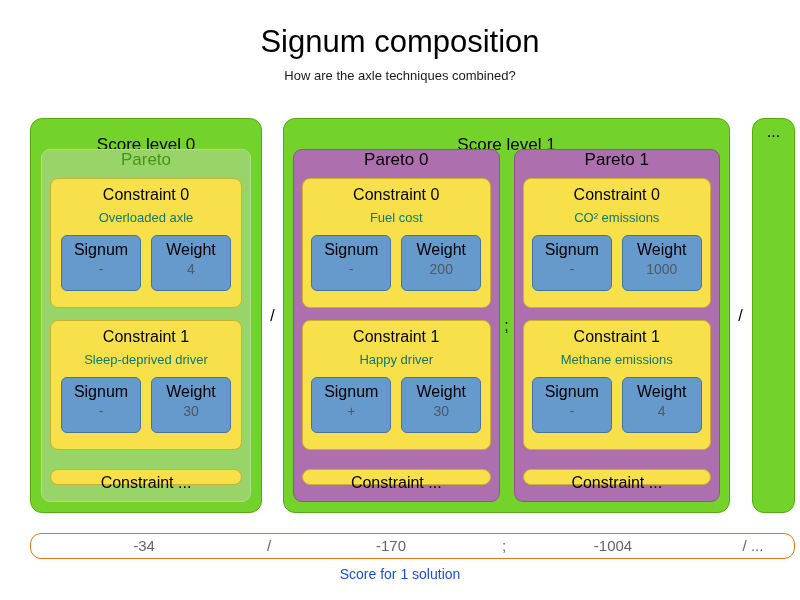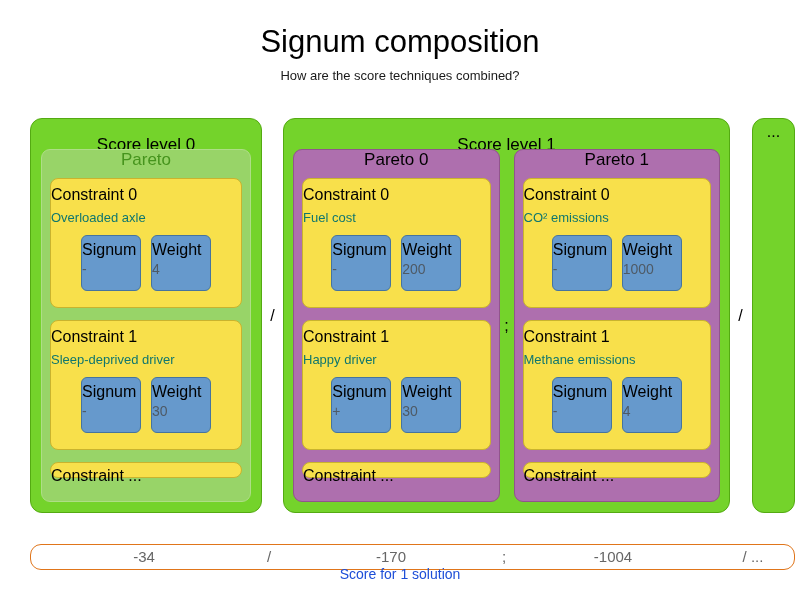--- a/index.html
+++ b/index.html
@@ -37,56 +37,56 @@
   .level1-content { position:absolute; left:9px; right:9px; top:30px; bottom:10px; display:flex; }
   .pareto-purple {
     flex:1; position:relative; box-sizing:border-box;
     background:#ae6fae; border:1px solid #91548c; border-radius:9px;
   }
   .pareto-sep { width:14px; display:flex; align-items:center; justify-content:center; font-size:16px; }
 
   .constraints { position:absolute; left:8px; right:8px; top:28px; bottom:8px; display:flex; flex-direction:column; }
   .constraint {
     box-sizing:border-box; background:#f8e04b; border:1px solid #c9b32e;
-    border-radius:8px; text-align:left;
+    border-radius:8px; text-align:center;
   }
   .constraint-full { height:130px; margin-bottom:12px; }
-  .constraint-more { height:16px; line-height:25px; font-size:16px; }
+  .constraint-more { height:16px; line-height:25px; font-size:16px;margin-top:7px; }
   .constraint-title { font-size:16px; margin-top:7px; }
   .constraint-desc  { font-size:13px; margin-top:6px; color:#0f766e; }
   .sw-row { display:flex; justify-content:center; gap:10px; margin-top:10px; }
   .sw-box {
-    width:60px; height:56px; box-sizing:border-box;
+    width:80px; height:56px; box-sizing:border-box;
     background:#6699cc; border:1px solid #45749f; border-radius:6px;
   }
   .sw-label { font-size:16px; margin-top:5px; }
   .sw-value { font-size:14px; margin-top:2px; color:#4e5a66; }
 
   .more-ellipsis { text-align:center; font-size:16px; padding-top:4px; }
 
   .score-bar {
     position:absolute; left:30px; top:533px; width:765px; height:26px; box-sizing:border-box;
-    background:#fff; border:1px solid #e0751a; border-radius:11px;margin-top:11px;
+    background:#fff; border:1px solid #e0751a; border-radius:11px;
   }
   .score-bar span {
     position:absolute; top:0; line-height:24px; font-size:15px; color:#666;
     transform:translateX(-50%); white-space:nowrap;
   }
   .sv0 { left:113px; } .sv1 { left:238px; } .sv2 { left:360px; }
   .sv3 { left:473px; } .sv4 { left:582px; } .sv5 { left:722px; }
 
   .score-caption { position:absolute; top:566px; left:0; right:0; text-align:center; font-size:14px; color:#1d4ed8; }
 </style>
 </head>
 <body>
 
 <div class="canvas">
 
   <div class="title">Signum composition</div>
-  <div class="subtitle">How are the score techniques combined?</div>
+  <div class="subtitle">How are the axle techniques combined?</div>
 
   <div class="green-box level0">
     <div class="level-label">Score level 0</div>
     <div class="pareto-green">
       <div class="pareto-label">Pareto</div>
       <div class="constraints">
 
         <div class="constraint constraint-full">
           <div class="constraint-title">Constraint 0</div>
           <div class="constraint-desc">Overloaded axle</div>

